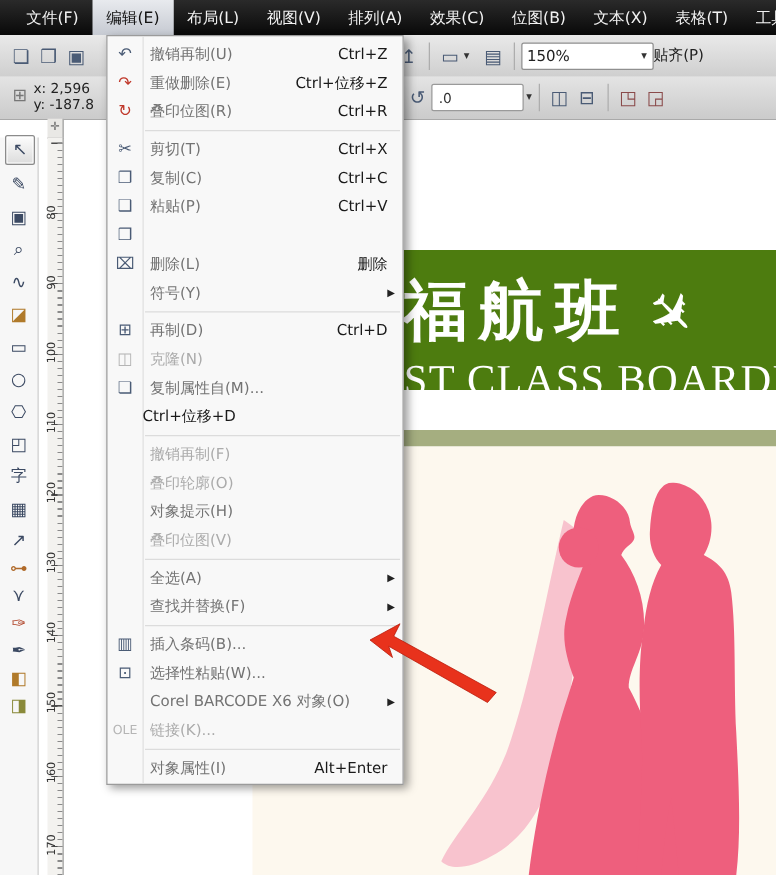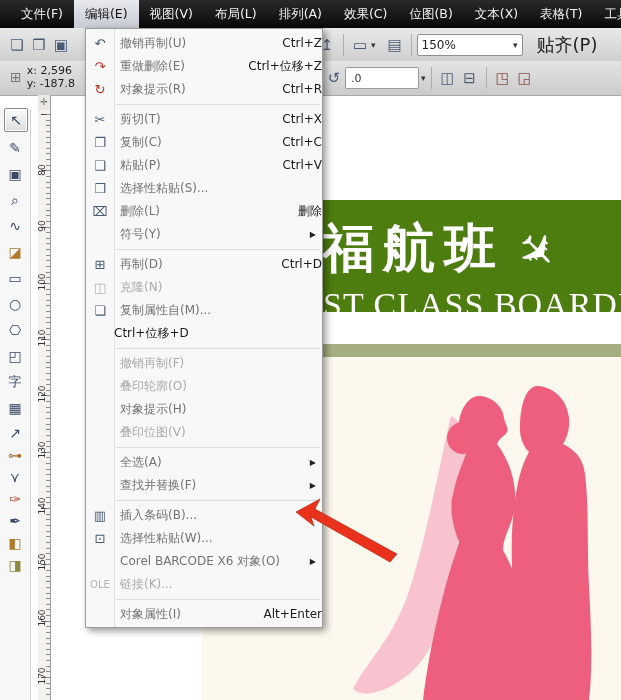--- a/index.html
+++ b/index.html
@@ -18,21 +18,21 @@
   
   .tb1{position:absolute;left:0;top:28px;width:621px;height:33px;background:linear-gradient(#e9e9e9,#cfcfcf);
        border-bottom:1px solid #b3b3b3;display:flex;align-items:center;z-index:2}
   .tb2{position:absolute;left:0;top:61px;width:621px;height:34px;background:linear-gradient(#e4e4e4,#cbcbcb);
        border-bottom:1px solid #a9a9a9;z-index:2}
   .tbi{display:inline-block;width:22px;text-align:center;font-size:15px;color:#4a5b75;cursor:pointer}
   .tbsep{display:inline-block;width:1px;height:22px;background:#adadad;margin:0 5px;vertical-align:middle}
   .zoombox{display:inline-flex;align-items:center;justify-content:space-between;width:96px;height:20px;background:#fff;
            border:1px solid #8f8f8f;border-radius:2px;padding:0 4px;font-size:12px;color:#222}
   .caret{font-size:9px;color:#333}
-  .snap{font-size:18px;color:#222;margin-left:14px}
+  .snap{font-size:12px;color:#222;}
   .coords{position:absolute;left:10px;top:3px;display:flex;align-items:center;gap:5px}
   .coordgrid{font-size:14px;color:#777}
   .coordtxt{font-size:11px;color:#222;line-height:13px}
   .anglebox{display:inline-flex;align-items:center;width:62px;height:20px;background:#fff;border:1px solid #9a9a9a;
             border-radius:2px;padding:0 5px;font-size:11px;color:#333}
   .tb2right{position:absolute;left:323px;top:6px;display:flex;align-items:center}
 
   
   .hruler{position:absolute;left:50px;top:95px;width:571px;height:15px;background:#f3f2ef;border-bottom:1px solid #9f9f9f;z-index:2;
     background-image:
@@ -68,39 +68,39 @@
   .couple{position:absolute;left:281px;top:276px}
 
   
   .menu{position:absolute;left:85px;top:28px;width:238px;height:600px;background:#f8f8f8;border:1px solid #9b9b9b;
         box-shadow:3px 3px 7px rgba(0,0,0,.4);z-index:10;padding-top:3px;box-sizing:border-box}
   .menu .iconcol{position:absolute;left:28px;top:0;bottom:0;width:1px;background:#e0e0e0}
   .mi{position:relative;height:23px;line-height:23px;display:flex;align-items:center;cursor:pointer}
   .ic{width:28px;text-align:center;font-size:13px;color:#4a5b75;flex:0 0 28px}
   .ic.red{color:#c0392b}.ic.gray{color:#b5b5b5}.ic.ole{font-size:10px;color:#b5b5b5;letter-spacing:0}
   .lb{flex:1;font-size:12px;color:#737373;padding-left:6px;white-space:nowrap}
-  .sc{font-size:12px;color:#1a1a1a;white-space:nowrap}
+  .sc{font-size:12px;color:#1a1a1a;padding-right:12px;white-space:nowrap}
   .sub{position:absolute;right:6px;font-size:8px;color:#222}
   .mi.dis .lb,.mi.dis .sc{color:#ababab}
   .sep{height:1px;background:#dcdcdc;margin:3px 2px 3px 30px}
 
   
   .redarrow{position:absolute;left:293px;top:495px;z-index:20}
 </style>
 </head>
 <body>
 
 <div id="app">
 
   <div class="menubar">
     <span class="logo"></span>
     <span class="mb-item">文件(F)</span>
     <span class="mb-item active">编辑(E)</span>
+    <span class="mb-item">布局(L)</span>
     <span class="mb-item">视图(V)</span>
-    <span class="mb-item">布局(L)</span>
     <span class="mb-item">排列(A)</span>
     <span class="mb-item">效果(C)</span>
     <span class="mb-item">位图(B)</span>
     <span class="mb-item">文本(X)</span>
     <span class="mb-item">表格(T)</span>
     <span class="mb-item">工具(O)</span>
   </div>
 
   <div class="tb1">
     <span class="tbi" style="margin-left:6px">❏</span>
@@ -211,21 +211,21 @@
       <span class="lb">撤销再制(U)</span>
       <span class="sc">Ctrl+Z</span>
     </div>
     <div class="mi">
       <span class="ic red">↷</span>
       <span class="lb">重做删除(E)</span>
       <span class="sc">Ctrl+位移+Z</span>
     </div>
     <div class="mi">
       <span class="ic red">↻</span>
-      <span class="lb">对象提示(R)</span>
+      <span class="lb">叠印位图(R)</span>
       <span class="sc">Ctrl+R</span>
     </div>
     <div class="sep"></div>
 
     <div class="mi">
       <span class="ic">✂</span>
       <span class="lb">剪切(T)</span>
       <span class="sc">Ctrl+X</span>
     </div>
     <div class="mi">
@@ -233,21 +233,20 @@
       <span class="lb">复制(C)</span>
       <span class="sc">Ctrl+C</span>
     </div>
     <div class="mi">
       <span class="ic">❑</span>
       <span class="lb">粘贴(P)</span>
       <span class="sc">Ctrl+V</span>
     </div>
     <div class="mi">
       <span class="ic">❒</span>
-      <span class="lb">选择性粘贴(S)...</span>
       <span class="sc"></span>
     </div>
     <div class="mi">
       <span class="ic">⌧</span>
       <span class="lb">删除(L)</span>
       <span class="sc">删除</span>
     </div>
     <div class="mi">
       <span class="ic"></span>
       <span class="lb">符号(Y)</span>

